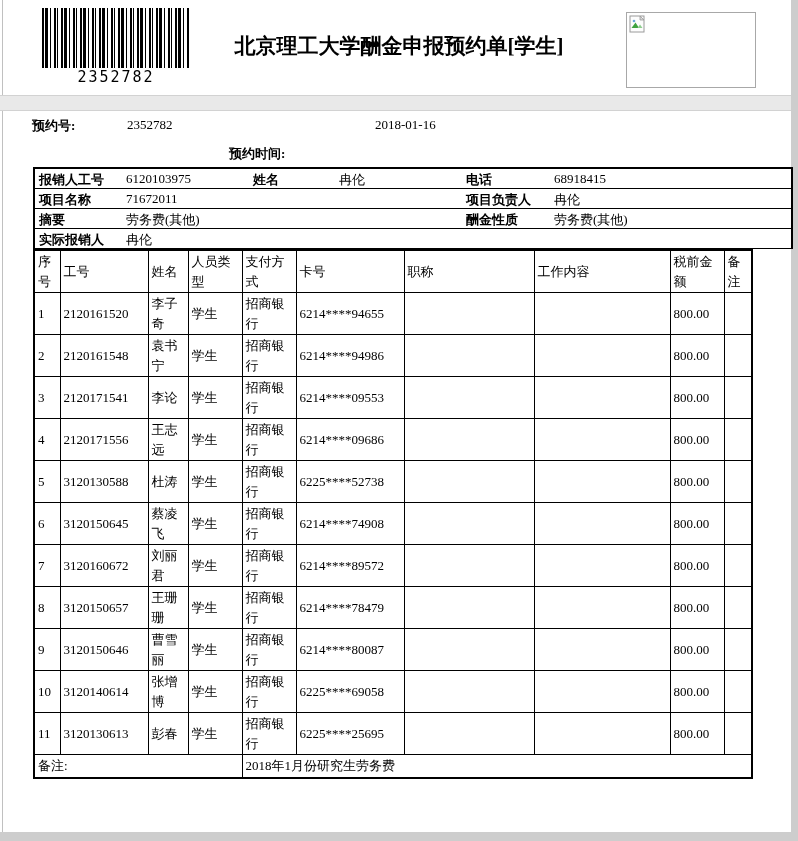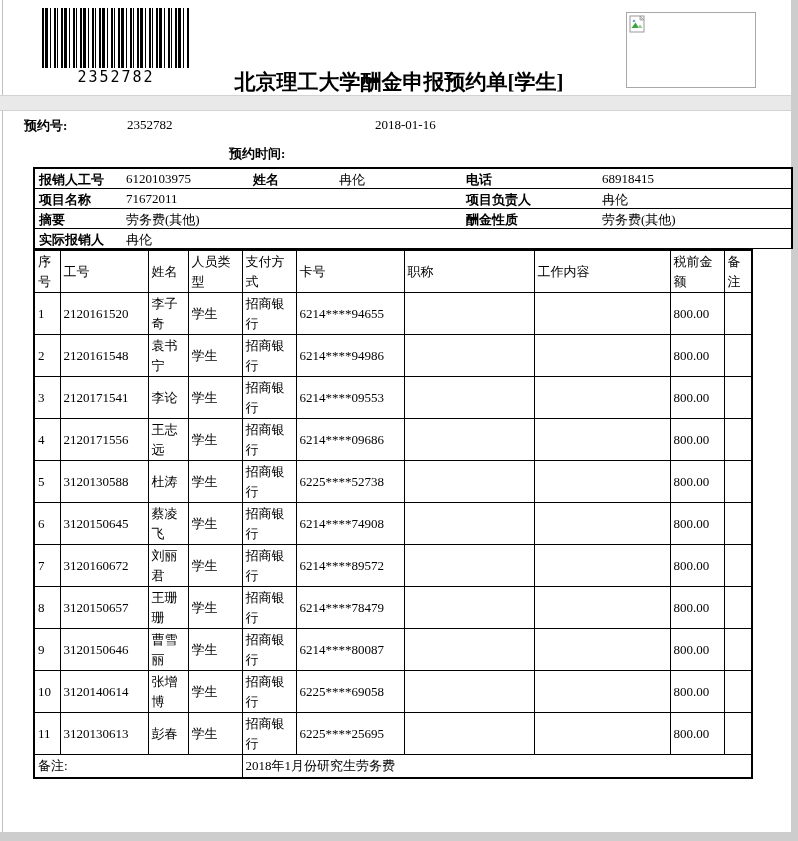--- a/index.html
+++ b/index.html
@@ -19,40 +19,40 @@
   .barcode-bars {
     height:60px; width:148px;
     background:repeating-linear-gradient(90deg,
       #000 0 2px,#fff 2px 3px,#000 3px 6px,#fff 6px 8px,#000 8px 9px,
       #fff 9px 12px,#000 12px 14px,#fff 14px 15px,#000 15px 16px,#fff 16px 19px);
   }
   .barcode-num {
     position:relative; display:inline-block; margin-top:-14px; padding:0 6px;
     background:#fff; font-family:"DejaVu Sans Mono",monospace; font-size:15px; letter-spacing:2px;
   }
-  .doc-title { position:absolute; left:50%; transform:translateX(-50%); top:32px; font-size:21px; font-weight:bold; white-space:nowrap;margin-top:36px; }
+  .doc-title { position:absolute; left:50%; transform:translateX(-50%); top:32px; font-size:21px; font-weight:bold; white-space:nowrap; }
   .img-placeholder { position:absolute; left:626px; top:12px; width:130px; height:76px; background:#fff; border:1px solid #a8a8a8; padding:2px; }
 
   
   .res-line { position:absolute; left:0; top:117px; width:798px; height:18px; font-size:13px; }
   .res-line span { position:absolute; white-space:nowrap; }
-  .res-no-label { left:24px; font-weight:bold; }
+  .res-no-label { left:32px; font-weight:bold; }
   .res-no-value { left:127px; }
   .res-time-label { left:229px; font-weight:bold;margin-top:28px; }
   .res-time-value { left:328px;margin-left:47px; }
 
   
   .form-box { position:absolute; left:33px; top:167px; width:760px; }
   .info-area { border:2px solid #000; border-bottom:none; }
   .info-row { position:relative; height:20px; border-bottom:1px solid #000; font-size:13px; }
   .info-row span { position:absolute; top:2px; white-space:nowrap; }
   .info-row .lbl { font-weight:bold; }
   .p1l { left:4px; } .p1v { left:91px; }
   .p2l { left:218px; } .p2v { left:304px; }
-  .p3l { left:431px; } .p3v { left:519px;margin-left:48px; }
+  .p3l { left:431px; } .p3v { left:519px; }
   .info-row .bold-v { font-weight:bold; }
 
   table.detail { border-collapse:collapse; width:718px; table-layout:fixed; }
   table.detail { border:2px solid #000; }
   table.detail td, table.detail th {
     border:1px solid #000; font-size:13px; font-weight:normal; text-align:left;
     vertical-align:middle; padding:1px 3px; line-height:1.5; word-break:break-all;
     overflow:hidden;
   }
   tr.head-row { height:41px; }

